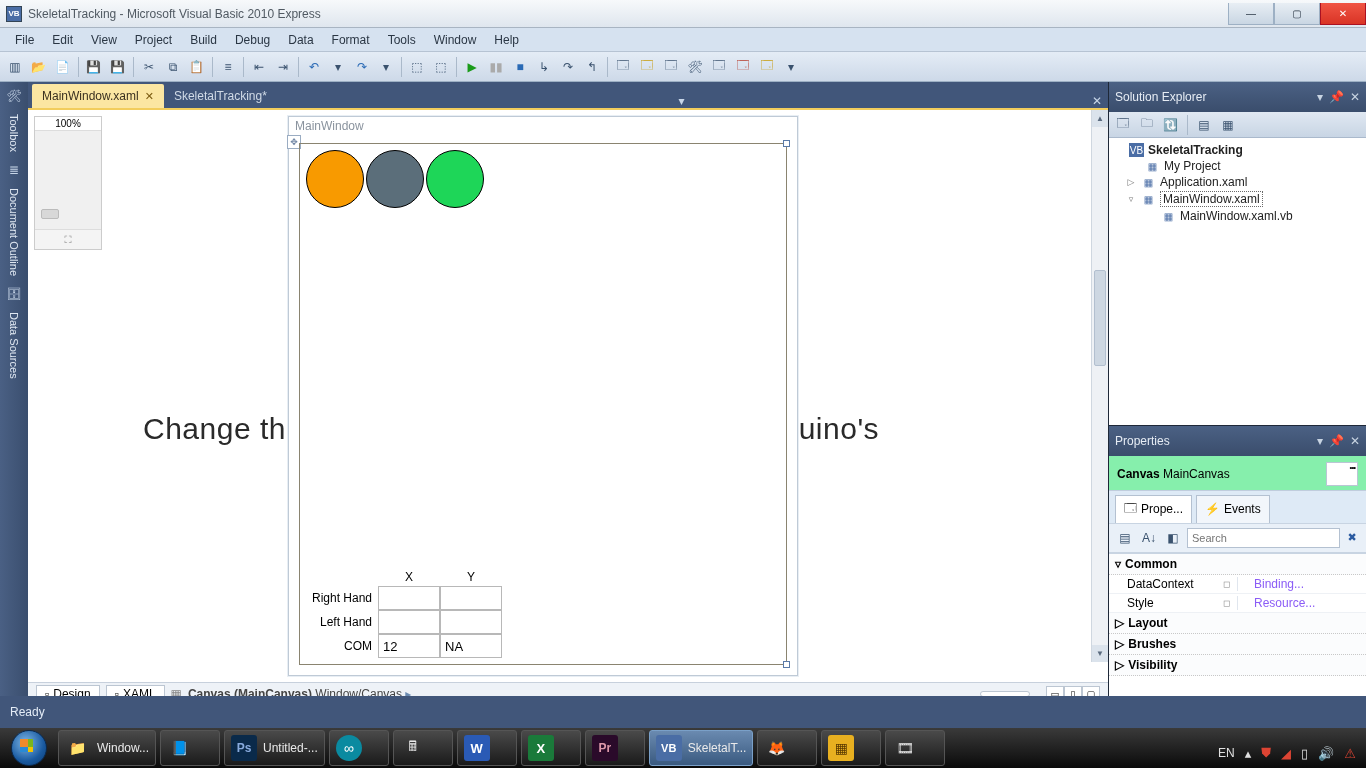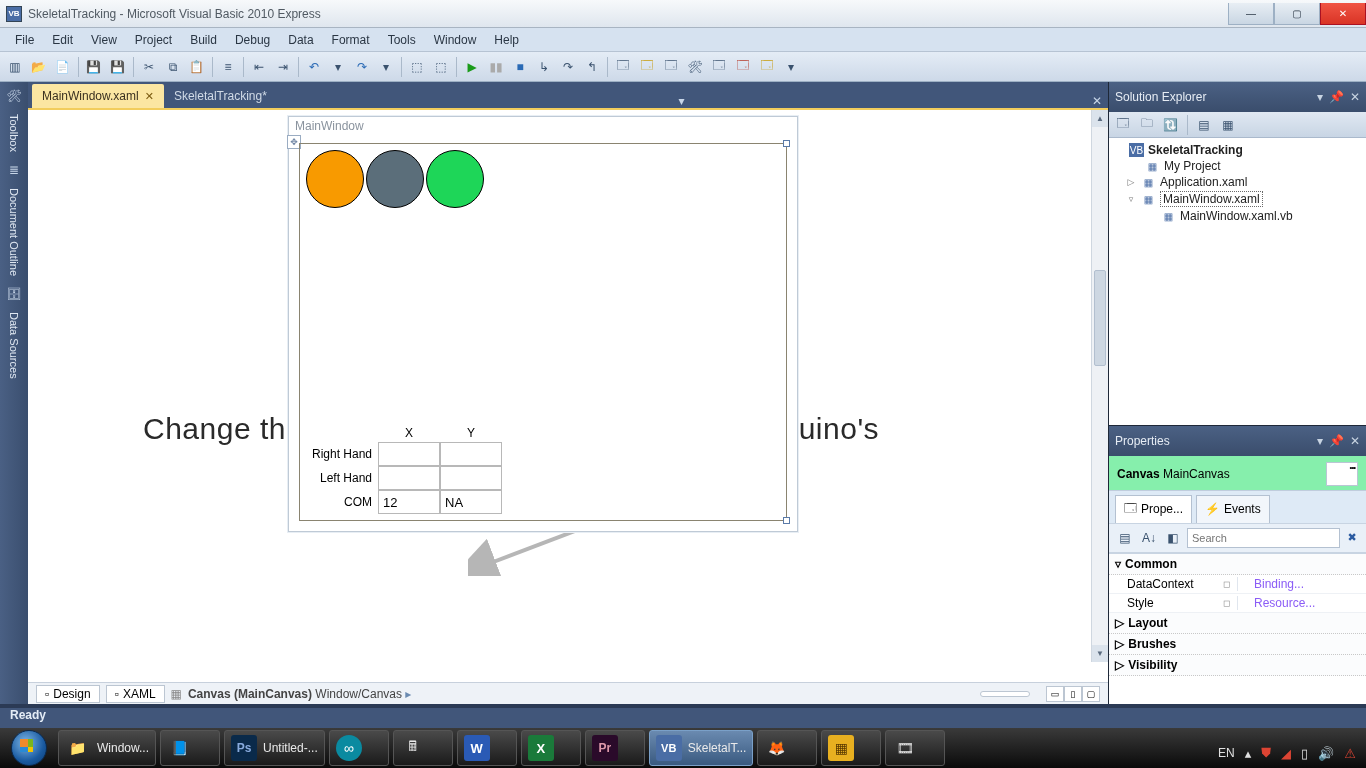--- a/index.html
+++ b/index.html
@@ -48,21 +48,21 @@
 .surface { flex:1; background:#fff; border-top:2px solid #f2cd5d; position:relative; overflow:hidden; }
 .zoombox { position:absolute; left:6px; top:6px; width:68px; background:#f4f4f4; border:1px solid #ccc; }
 .zoombox .zval { text-align:center; font-size:10px; padding:1px 0; background:#fff; border-bottom:1px solid #ddd; }
 .zoombox .ztrack { height:98px; background:#f0f0f0; position:relative; }
 .zoombox .zthumb { position:absolute; left:6px; top:78px; width:18px; height:10px; background:#d8d8d8; border:1px solid #bbb; border-radius:2px; }
 .zoombox .zfit { height:20px; background:#f4f4f4; border-top:1px solid #ddd; display:flex; align-items:center; justify-content:center; color:#888; font-size:10px; }
 
 .annotation { position:absolute; left:115px; top:302px; font-family:"Agency FB","Arial Narrow",sans-serif; font-size:30px; color:#2a2a2a; letter-spacing:0.5px; }
 .arrow-svg { position:absolute; left:440px; top:336px; }
 
-.mockwin { position:absolute; left:260px; top:6px; width:510px; height:416px; border:1px solid #bfcad6; background:#fff; box-shadow:0 0 0 1px #e8eef4; }
+.mockwin { position:absolute; left:260px; top:6px; width:510px; height:560px; border:1px solid #bfcad6; background:#fff; box-shadow:0 0 0 1px #e8eef4; }
 .mockwin .mt { height:20px; padding:2px 6px; color:#8a939e; font-size:12px; position:relative; }
 .mockwin .mt .movegrip { position:absolute; left:-2px; top:18px; width:14px; height:14px; border:1px solid #9aacc2; background:#fff; font-size:9px; display:flex; align-items:center; justify-content:center; color:#6a80a0; }
 .mockcanvas { position:absolute; left:10px; top:26px; right:10px; bottom:10px; border:1px solid #8a8470; }
 .mockcanvas .handle { position:absolute; width:7px; height:7px; background:#fff; border:1px solid #5a7aa8; }
 .mockcanvas .h-tr { right:-4px; top:-4px; }
 .mockcanvas .h-br { right:-4px; bottom:-4px; }
 .circle { position:absolute; top:6px; width:58px; height:58px; border-radius:50%; border:1px solid #000; }
 .c1 { left:6px; background:#f89a00; }
 .c2 { left:66px; background:#5b6e7a; }
 .c3 { left:126px; background:#1ed658; }
@@ -113,21 +113,21 @@
 .propbar input { flex:1; height:20px; border:1px solid #b4c1d1; padding:0 4px; font-size:11px; }
 .propbar .xclr { width:16px; text-align:center; color:#2a5aa0; font-size:11px; }
 .proplist { background:#fff; border-top:1px solid #c8d4e2; }
 .pgroup { display:flex; align-items:center; padding:3px 6px; font-weight:bold; font-size:12px; gap:4px; background:#fbfcfd; border-bottom:1px dotted #c8c8c8; }
 .prow { display:flex; align-items:center; padding:2px 4px 2px 18px; border-bottom:1px solid #eef1f5; font-size:12px; }
 .prow .pname { flex:0 0 96px; }
 .prow .pmark { width:14px; color:#888; font-size:9px; }
 .prow .pval { flex:1; color:#8b5cf6; border-left:1px solid #e0e6ee; padding-left:16px; white-space:nowrap; overflow:hidden; text-overflow:ellipsis; }
 
 
-.statusbar { position:absolute; left:0; right:0; bottom:40px; height:20px; background:#41567a; color:#e4ecf6; display:flex; align-items:flex-start; padding:0 10px; font-size:12px;font-weight:bold; }
+.statusbar { position:absolute; left:0; right:0; bottom:40px; height:32px; background:#41567a; color:#e4ecf6; display:flex; align-items:center; padding:0 10px; font-size:12px; }
 
 
 .taskbar { position:absolute; left:0; right:0; bottom:0; height:40px; background:linear-gradient(#3a3a3a,#0a0a0a); display:flex; align-items:center; padding:0 2px; }
 .startorb { width:54px; height:40px; display:flex; align-items:center; justify-content:center; }
 .startorb .orb { width:36px; height:36px; border-radius:50%; background:radial-gradient(circle at 40% 35%,#7db7e8,#1a5aa0 60%,#0a3a70); border:1px solid #0a2a50; position:relative; }
 .startorb .orb::after { content:""; position:absolute; inset:8px; background:
   linear-gradient(#f08a2a,#f08a2a) 0 0/45% 45% no-repeat,
   linear-gradient(#7ab51d,#7ab51d) 55% 0/45% 45% no-repeat,
   linear-gradient(#2a8ad4,#2a8ad4) 0 55%/45% 45% no-repeat,
   linear-gradient(#f2c400,#f2c400) 55% 55%/45% 45% no-repeat; }
@@ -223,20 +223,27 @@
         <span class="x">✕</span>
       </div>
       <div class="doctab">
         <span>SkeletalTracking*</span>
       </div>
       <div class="tabdrop">▾</div>
       <div class="tabdrop">✕</div>
     </div>
 
     <div class="surface">
+      <div class="zoombox">
+        <div class="zval">100%</div>
+        <div class="ztrack">
+            <div class="zthumb"></div>
+          </div>
+        <div class="zfit">⛶</div>
+      </div>
 
       <div class="annotation">Change the com port number to match your Arduino's</div>
       <svg class="arrow-svg" width="330" height="130">
         <defs>
             <marker id="ah" markerWidth="12" markerHeight="12" refX="2" refY="6" orient="auto">
               <path d="M0,0 L12,6 L0,12 Z" fill="#b6b6b6"></path>
             </marker>
           </defs>
         <line x1="320" y1="4" x2="20" y2="118" stroke="#b6b6b6" stroke-width="4" marker-end="url(#ah)"></line>
       </svg>

